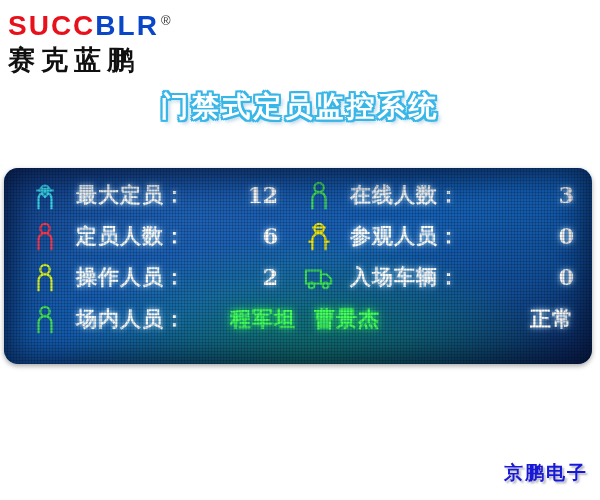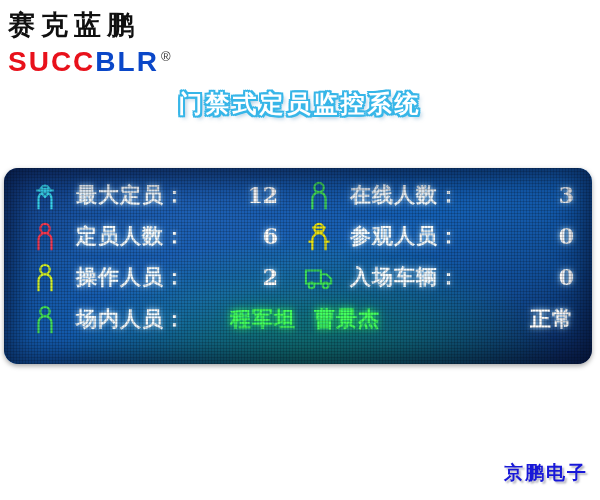--- a/index.html
+++ b/index.html
@@ -54,21 +54,21 @@
 
   
   #page-title {
     position: absolute;
     left: 0;
     top: 88px;
     width: 600px;
     text-align: center;
     font-family: "DejaVu Sans", sans-serif;
     font-weight: bold;
-    font-size: 24px;
+    font-size: 28px;
     letter-spacing: 3px;
     color: #ffffff;
     text-shadow:
       -2px -2px 0 #37b6e8,
        2px -2px 0 #37b6e8,
       -2px  2px 0 #37b6e8,
        2px  2px 0 #37b6e8,
        0   -2px 0 #37b6e8,
        0    2px 0 #37b6e8,
       -2px  0   0 #37b6e8,
@@ -194,24 +194,24 @@
     letter-spacing: 2px;
     color: #1818d8;
     text-shadow: 2px 2px 2px rgba(120,120,140,0.55);
     white-space: nowrap;
   }
 </style>
 </head>
 <body>
 
 <div id="brand-logo">
-  <div id="brand-cn">赛克蓝鹏</div>
   <div id="brand-wordmark">
     <span class="wm-succ">SUCC</span><span class="wm-blr">BLR</span><span id="brand-reg">®</span>
   </div>
+  <div id="brand-cn">赛克蓝鹏</div>
 </div>
 
 <div id="page-title">门禁式定员监控系统</div>
 
 <div id="led-panel">
 
   <div class="led-rows">
 
     <div class="led-row">
       <div class="led-cell left">

